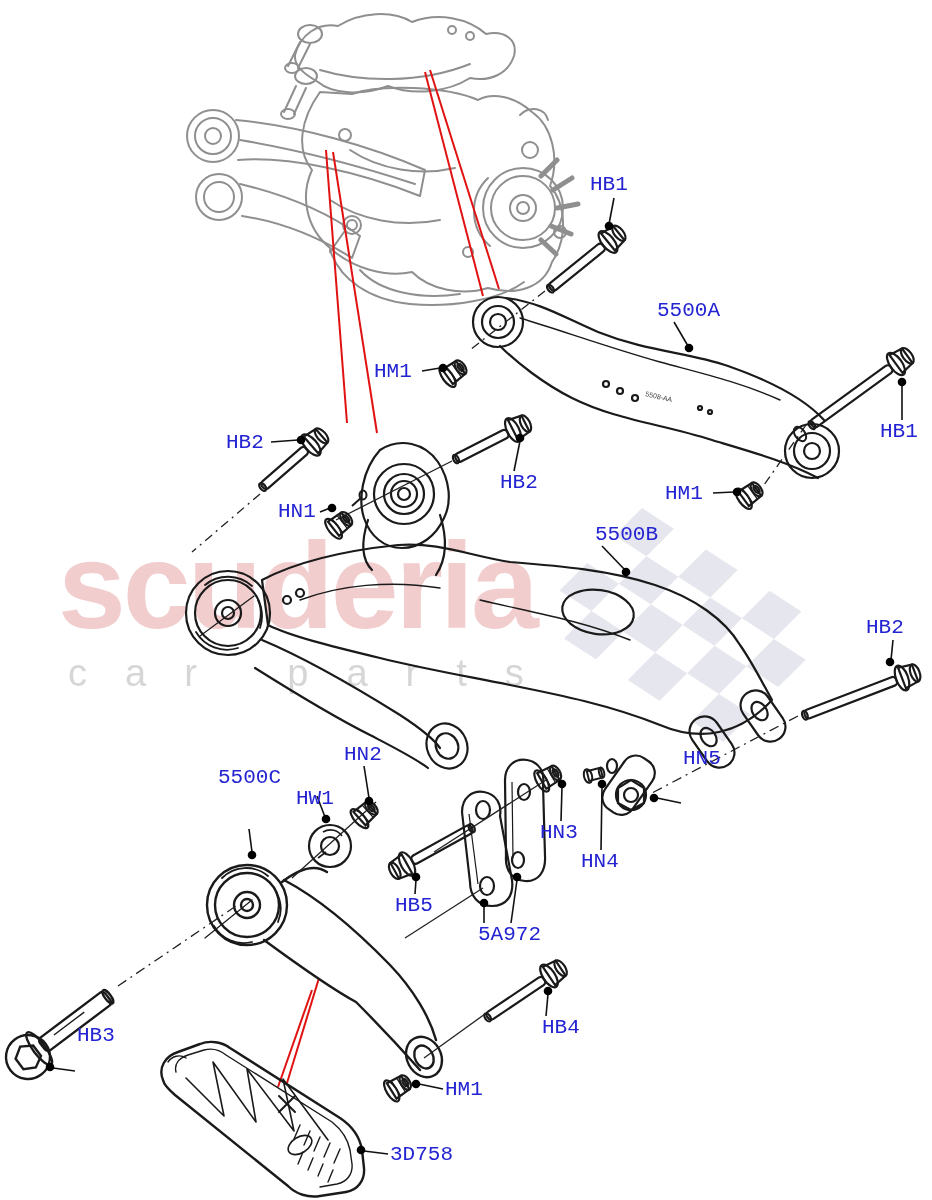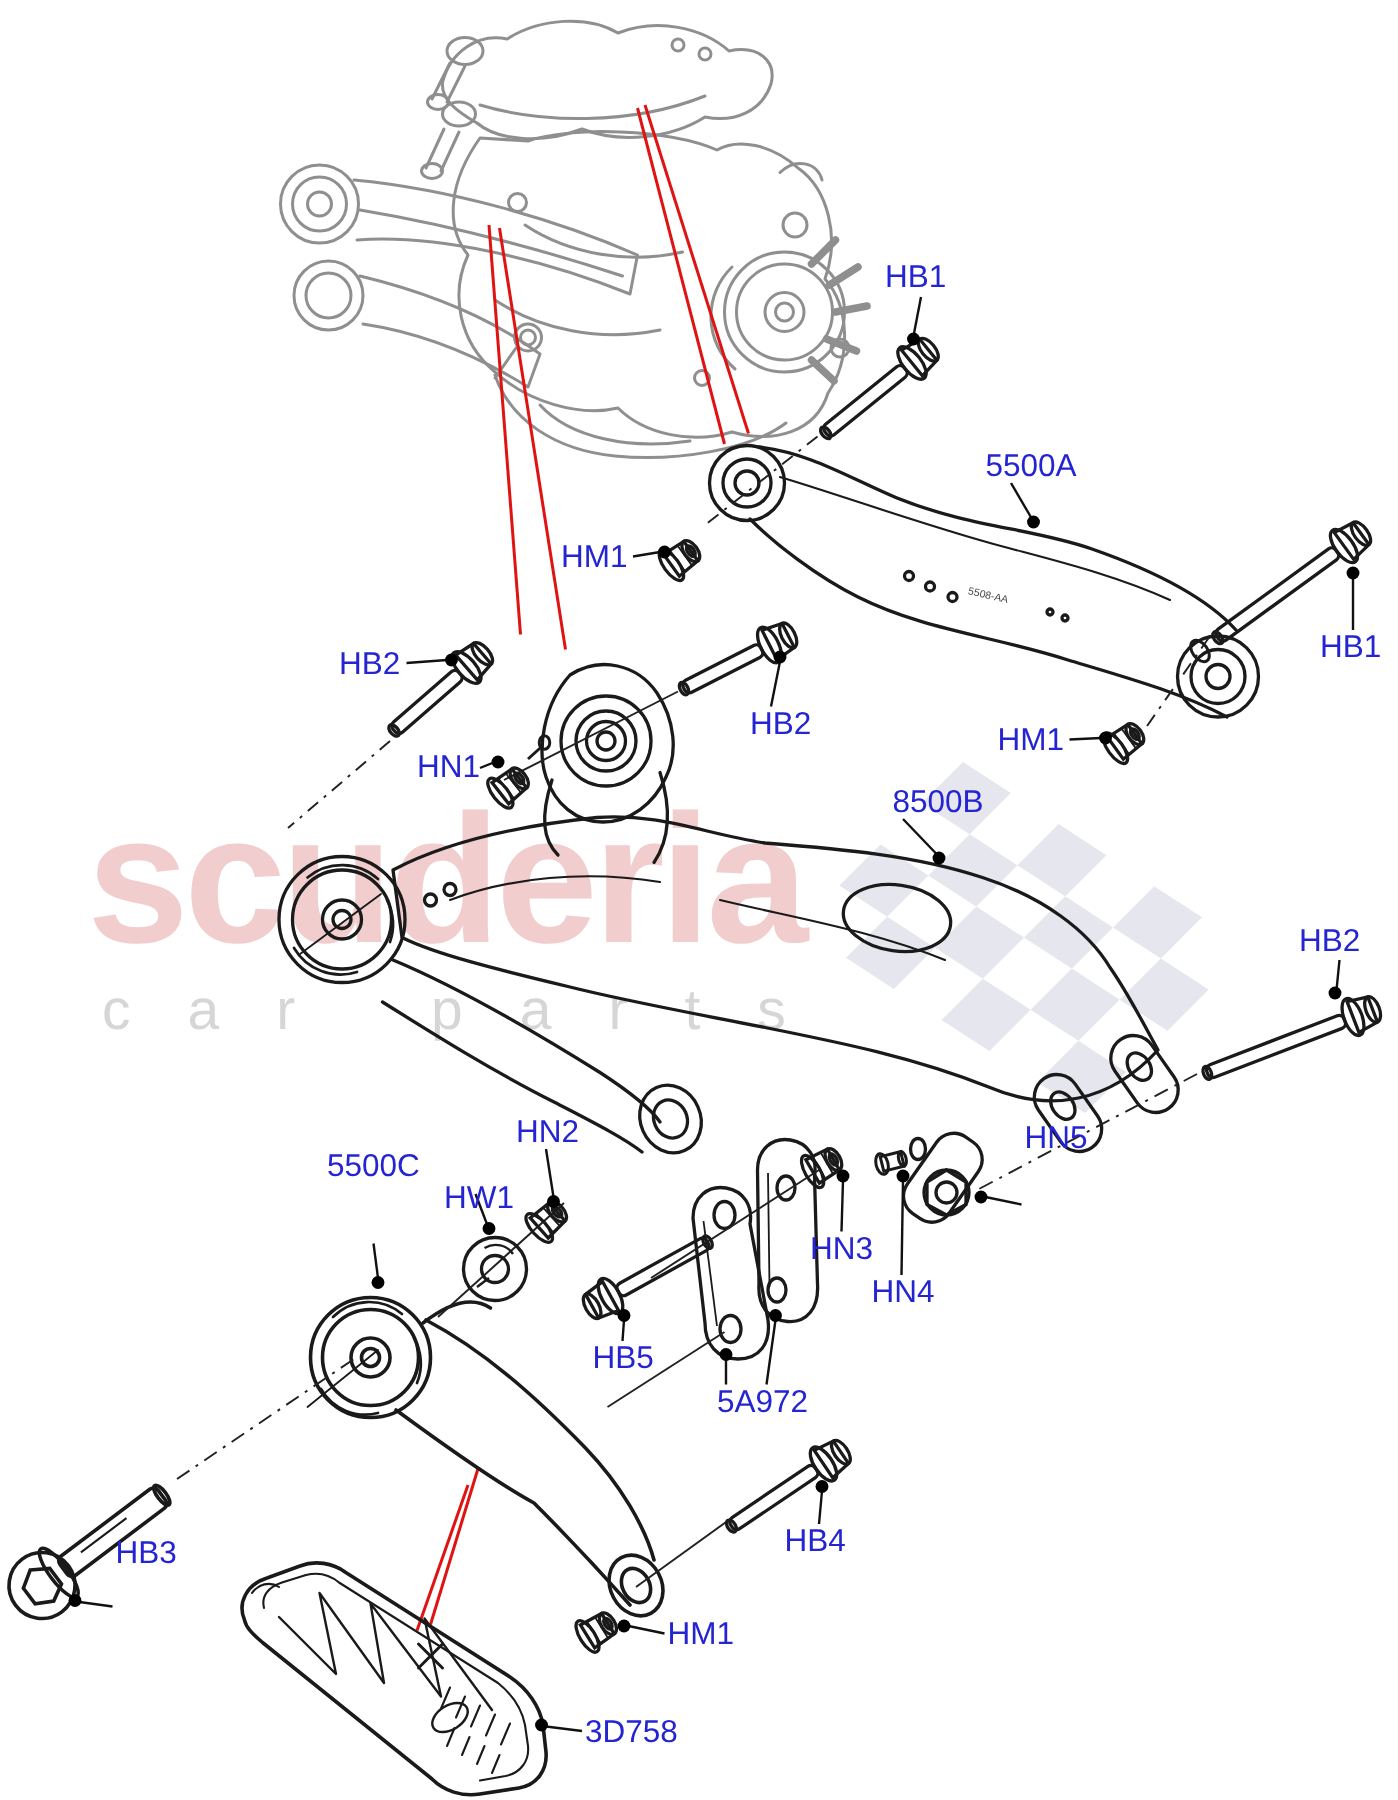--- a/index.html
+++ b/index.html
@@ -1,20 +1,20 @@
 <!DOCTYPE html>
 <html><head>
 <meta charset="utf-8">
 <style>
   html,body{margin:0;padding:0;background:#ffffff;}
   #page{position:relative;width:932px;height:1200px;background:#ffffff;overflow:hidden;
         font-family:"Liberation Sans", sans-serif;}
   #art{position:absolute;left:0;top:0;}
   .callout{position:absolute;color:#2424d2;font-size:21px;line-height:22px;
-           font-family:Liberation Sans, sans-serif;white-space:nowrap;}
+           font-family:Liberation Mono, monospace;white-space:nowrap;}
 </style>
 </head>
 <body>
 
 <div id="page">
 
 <svg id="art" width="932" height="1200" viewBox="0 0 932 1200" xmlns="http://www.w3.org/2000/svg">
 
   <defs>
 
@@ -333,28 +333,28 @@
 </svg>
 
 <div class="callout" style="left:590px;top:174px">HB1</div>
 <div class="callout" style="left:657px;top:300px">5500A</div>
 <div class="callout" style="left:880px;top:421px">HB1</div>
 <div class="callout" style="left:374px;top:361px">HM1</div>
 <div class="callout" style="left:665px;top:483px">HM1</div>
 <div class="callout" style="left:226px;top:432px">HB2</div>
 <div class="callout" style="left:500px;top:472px">HB2</div>
 <div class="callout" style="left:278px;top:501px">HN1</div>
-<div class="callout" style="left:595px;top:524px">8500B</div>
+<div class="callout" style="left:595px;top:524px">5500B</div>
 <div class="callout" style="left:866px;top:617px">HB2</div>
 <div class="callout" style="left:344px;top:744px">HN2</div>
 <div class="callout" style="left:296px;top:788px">HW1</div>
 <div class="callout" style="left:218px;top:767px">5500C</div>
 <div class="callout" style="left:540px;top:822px">HN3</div>
 <div class="callout" style="left:581px;top:851px">HN4</div>
 <div class="callout" style="left:683px;top:748px">HN5</div>
 <div class="callout" style="left:395px;top:895px">HB5</div>
 <div class="callout" style="left:478px;top:924px">5A972</div>
-<div class="callout" style="left:523px;top:1017px">HB4</div>
+<div class="callout" style="left:542px;top:1017px">HB4</div>
 <div class="callout" style="left:445px;top:1079px">HM1</div>
 <div class="callout" style="left:77px;top:1025px">HB3</div>
 <div class="callout" style="left:390px;top:1144px">3D758</div>
 
 </div>
 
 </body></html>

